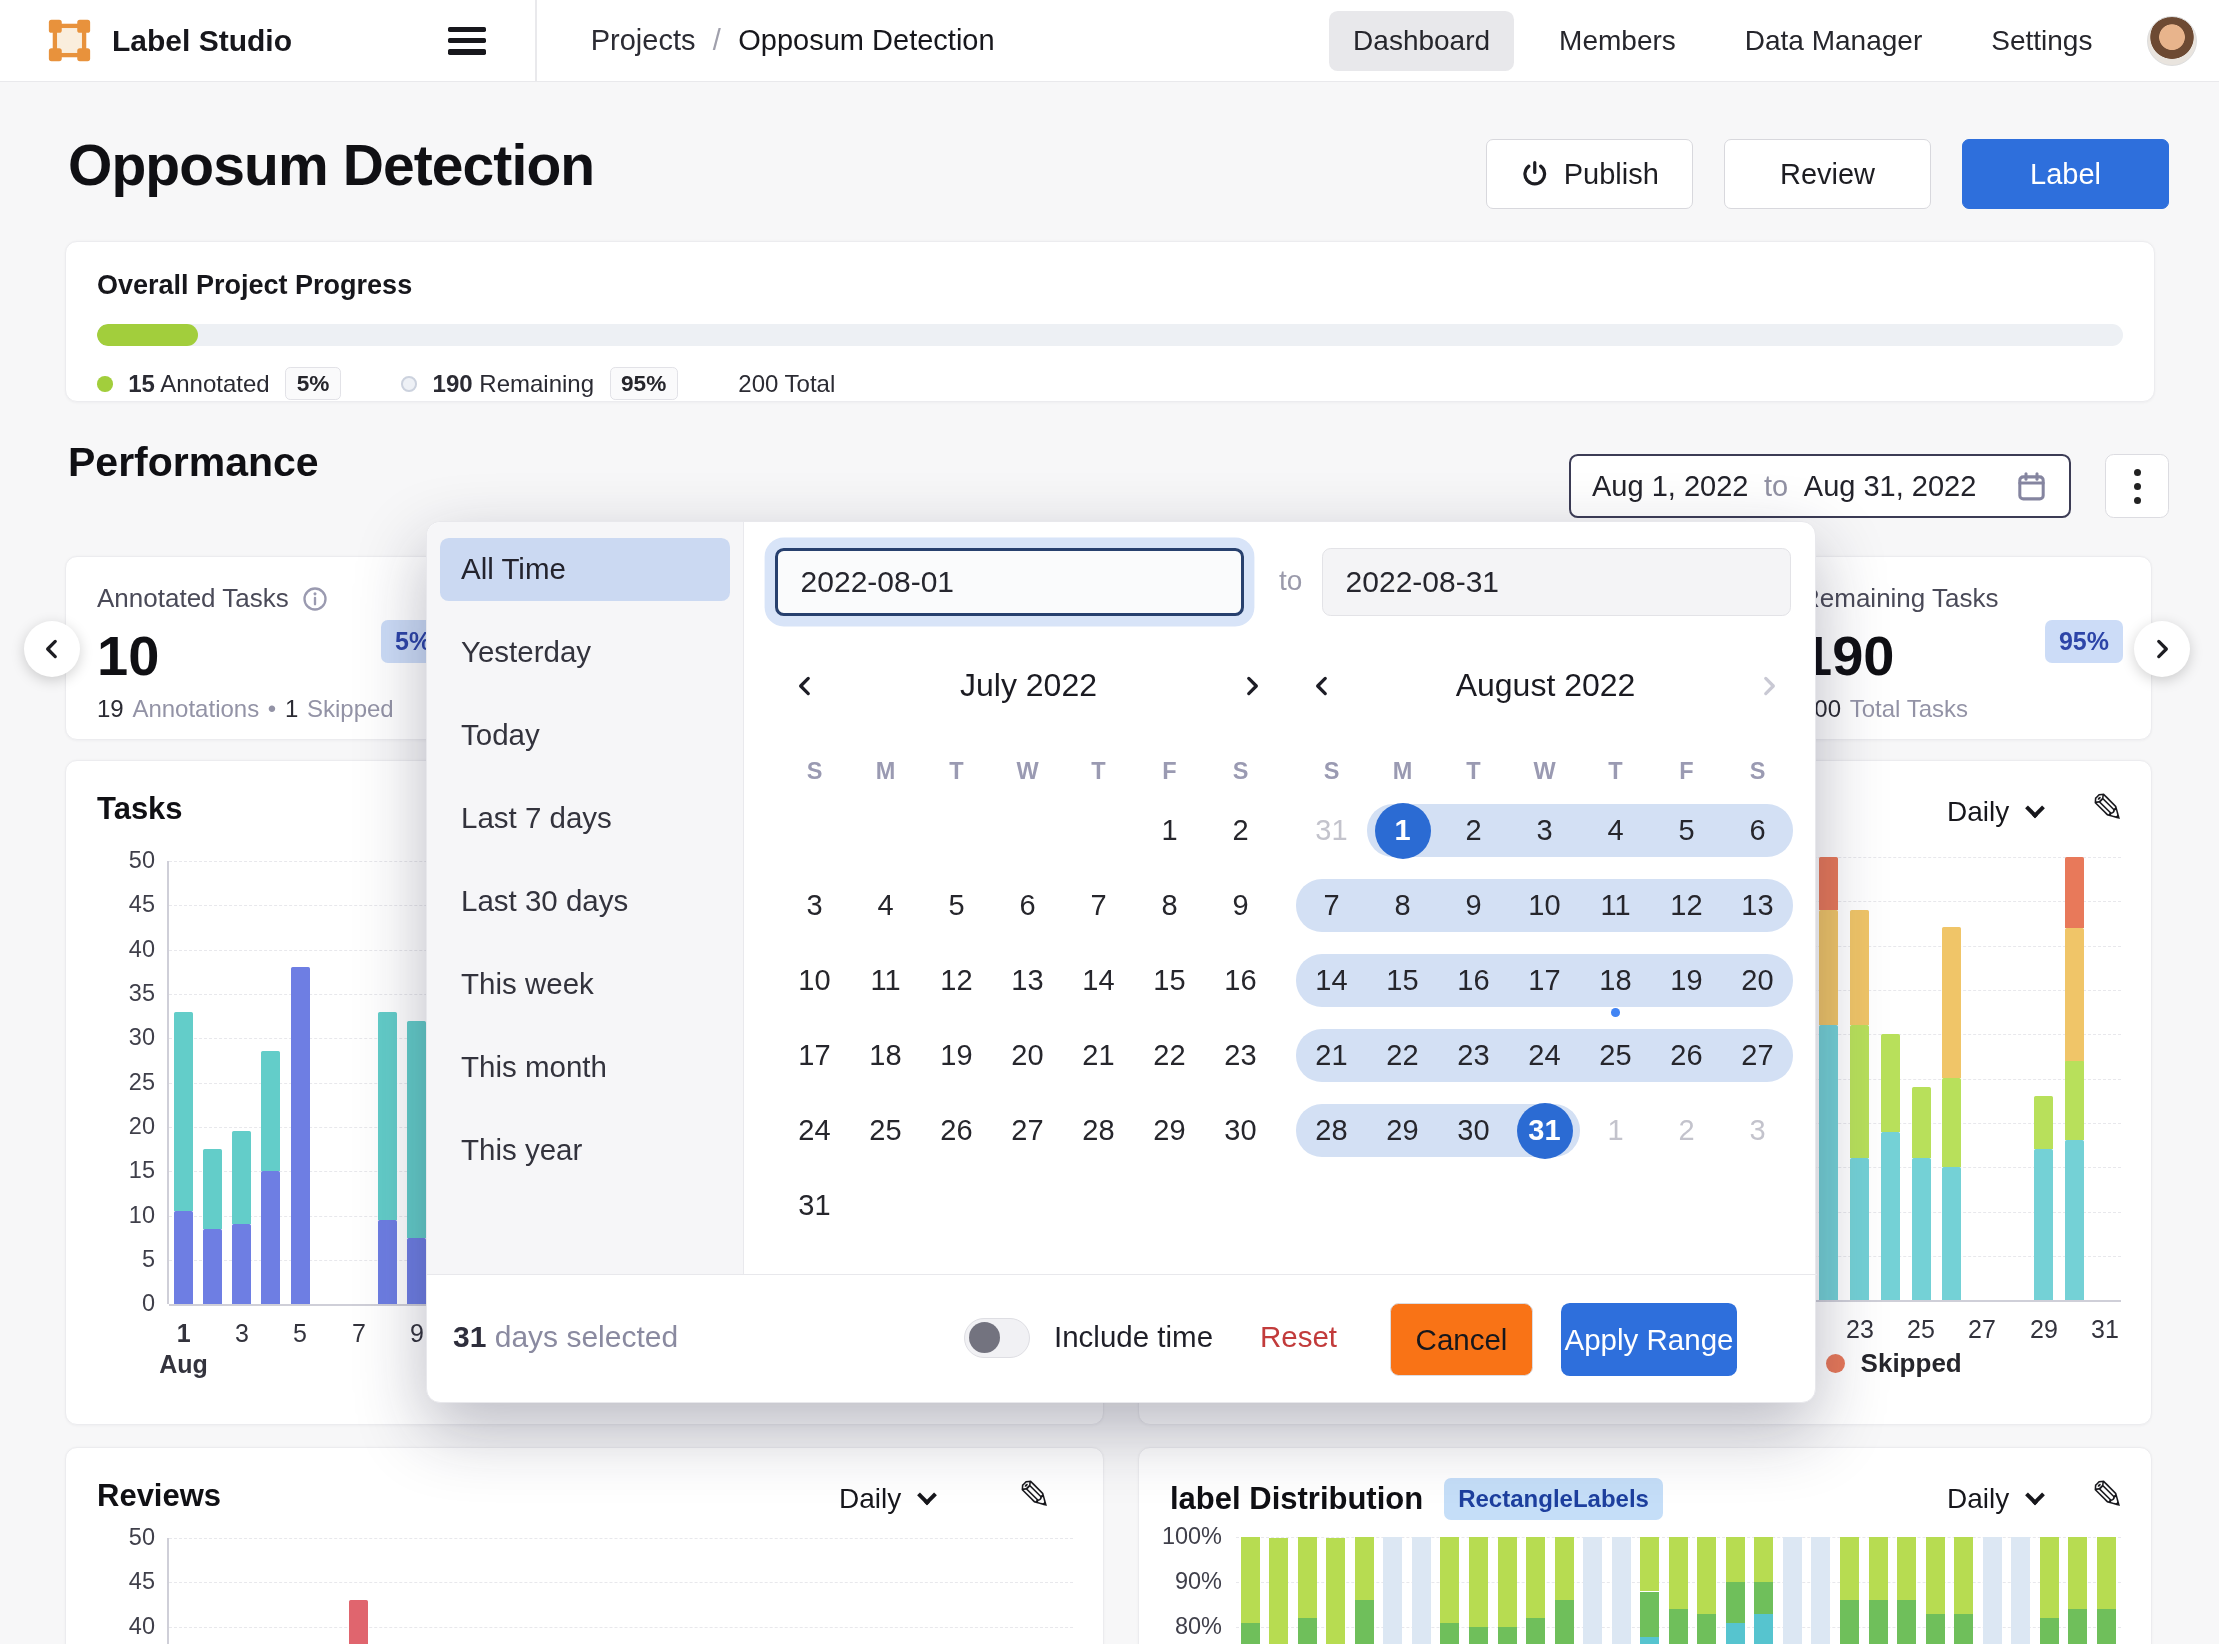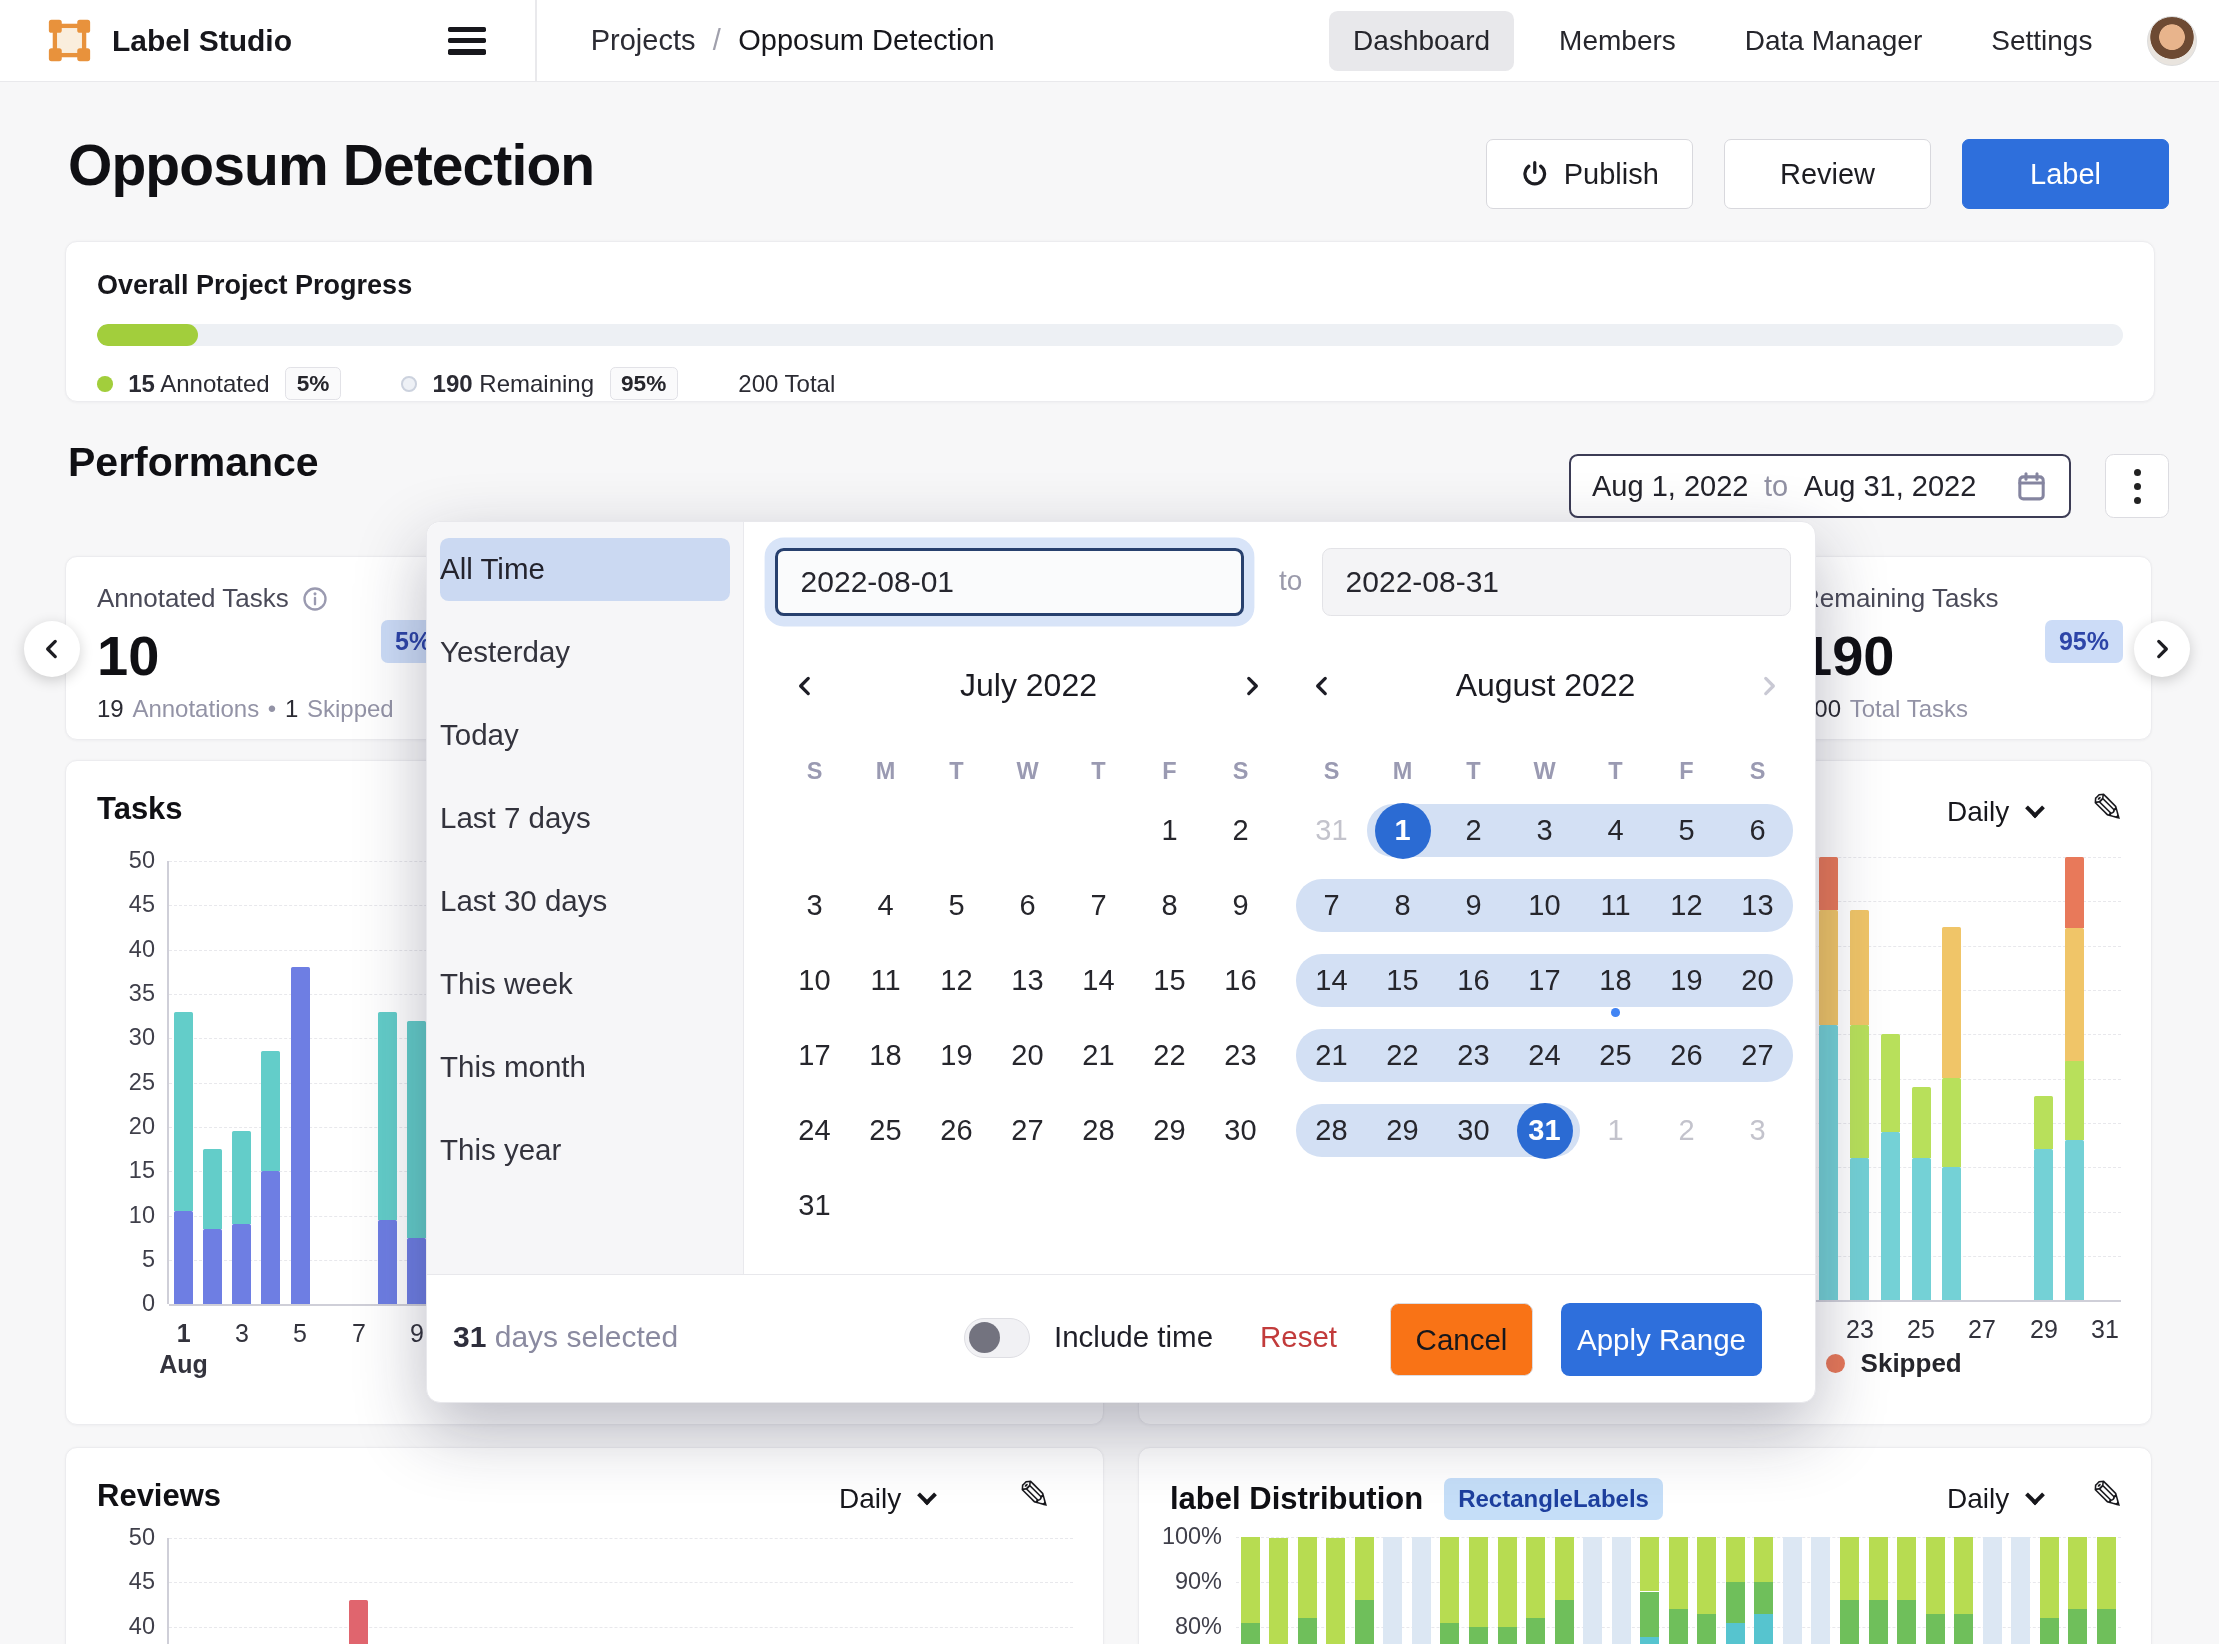--- a/index.html
+++ b/index.html
@@ -82,21 +82,21 @@
 .ytick { position:absolute; left:-78px; width:64px; text-align:right; font-size:23.5px; color:#3f3f4a; }
 .bar-seg { position:absolute; border-radius:1.7px 1.7px 0 0; }
 .xtick { position:absolute; transform:translateX(-50%); font-size:25px; color:#33333d; text-align:center; line-height:1.25; }
 .xtick.first { font-weight:700; }
 .legend-item { position:absolute; display:flex; align-items:center; gap:15.6px; font-size:26px; font-weight:600; color:#26262c; }
 .legend-dot { width:19px; height:19px; border-radius:50%; }
 
 
 .modal { position:absolute; left:426px; top:521px; width:1390px; height:882px; background:#fff; border:0.9px solid #e8e8ec; border-radius:14px; box-shadow:0 26px 70px rgba(25,25,55,.30); z-index:50; }
 .modal-side { position:absolute; left:0; top:0; width:317px; height:752px; background:#f6f6f8; border-right:0.9px solid #e9e9ed; border-radius:14px 0 0 0; padding-top:15.6px; }
-.preset { height:63px; margin:0 13px 20px 13px; display:flex; align-items:center; font-size:29.5px; color:#33333d; border-radius:8.7px; cursor:pointer; }
+.preset { height:63px; margin:0 13px 20px 13px; display:flex; align-items:center; padding-left:21px; font-size:29.5px; color:#33333d; border-radius:8.7px; cursor:pointer; }
 .preset.active { background:#cbd9f2; color:#23232d; }
 .d-input { position:absolute; top:26px; height:68px; width:469px; font-family:"Liberation Sans", sans-serif; font-size:30px; color:#26262e; padding:0 22.6px; border-radius:8.7px; }
 #date-start { left:348px; background:#fafbfc; border:3.5px solid #27406e; box-shadow:0 0 0 10.4px #d8e4f8; }
 #date-end { left:895px; background:#f4f4f6; border:1.7px solid #e3e3e7; }
 .to-label { position:absolute; left:852px; top:43px; font-size:28px; color:#9a9aab; }
 .month { position:absolute; top:139px; width:499px; }
 #month-0 { left:352px; } #month-1 { left:869px; }
 .cal-head { height:49px; display:flex; align-items:center; justify-content:space-between; padding:0 7px; }
 .cal-title { font-size:32px; font-weight:500; color:#1b1b22; }
 .cal-nav { width:38px; height:38px; display:flex; align-items:center; justify-content:center; color:#1d1d26; cursor:pointer; }
@@ -115,21 +115,21 @@
 .today-dot { position:absolute; bottom:0.9px; left:50%; margin-left:-4.3px; width:8.7px; height:8.7px; border-radius:50%; background:#4285f4; }
 .modal-footer { position:absolute; left:0; top:752px; width:1390px; height:130px; border-top:0.9px solid #e8e8ec; }
 .days-selected { position:absolute; left:26px; top:45px; font-size:30px; color:#8a8aa0; }
 .days-selected b { color:#2e2e3c; font-weight:600; }
 .toggle { position:absolute; left:537px; top:43px; width:66px; height:40px; border-radius:20px; background:#f1f1f4; border:1.7px solid #dedee3; cursor:pointer; }
 .toggle .knob { position:absolute; left:3.5px; top:2.6px; width:31px; height:31px; border-radius:50%; background:#73737f; }
 .include-time { position:absolute; left:627px; top:45px; font-size:29.5px; font-weight:500; color:#1f1f28; }
 .reset { position:absolute; left:833px; top:45px; font-size:29.5px; font-weight:500; color:#c23b3b; cursor:pointer; }
 .footer-btn { position:absolute; top:28px; height:73px; display:flex; align-items:center; justify-content:center; font-size:29.5px; font-weight:500; border-radius:8.7px; cursor:pointer; }
 .cancel { left:963px; width:143px; background:#f97316; border:1.7px solid #dcdce1; color:#17171c; }
-.apply { left:1134px; width:201px; background:#2e6fdc; color:#fff; }
+.apply { left:1134px; width:176px; background:#2e6fdc; color:#fff; }
 svg { display:block; }
 </style>
 </head>
 <body>
 
 <div class="screen">
 
   <div class="topbar">
     <svg class="logo" viewBox="0 0 50 50">
       <rect x="8" y="8" width="34" height="34" fill="#faeedd" stroke="#e8923c" stroke-width="5"></rect>

